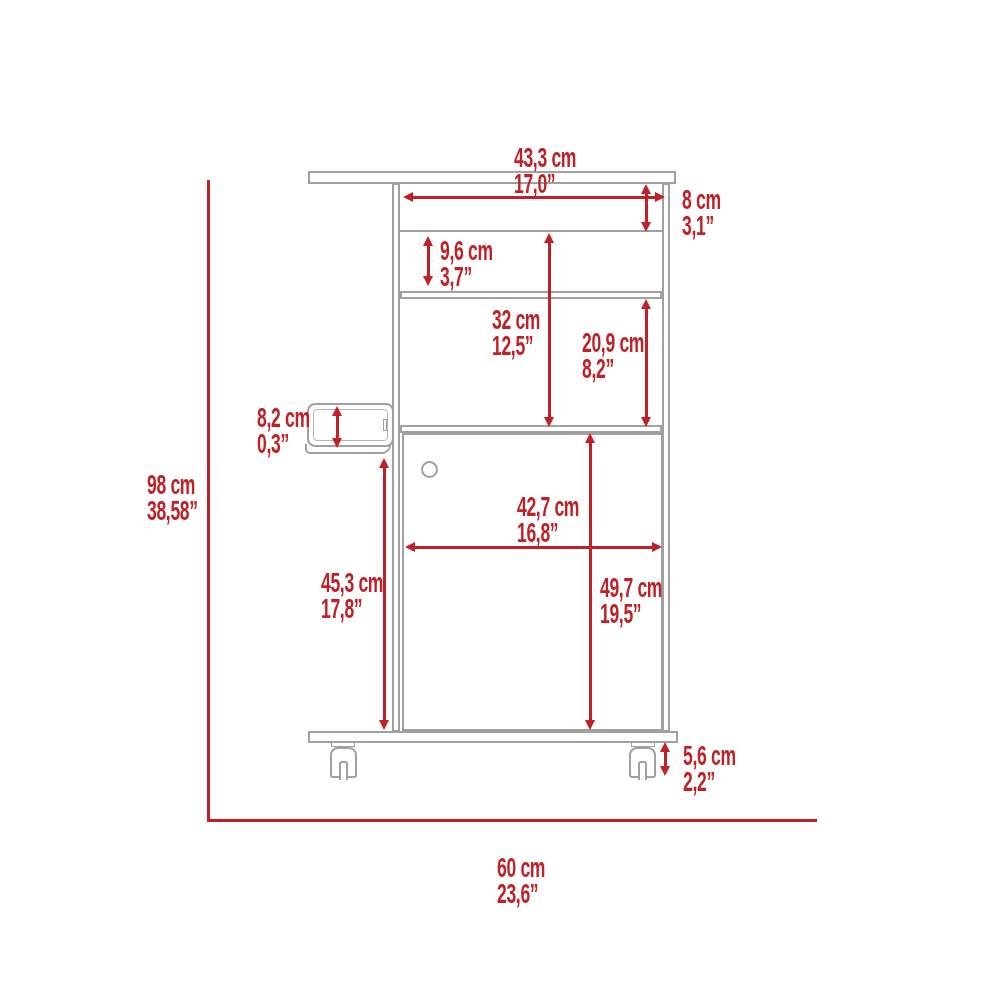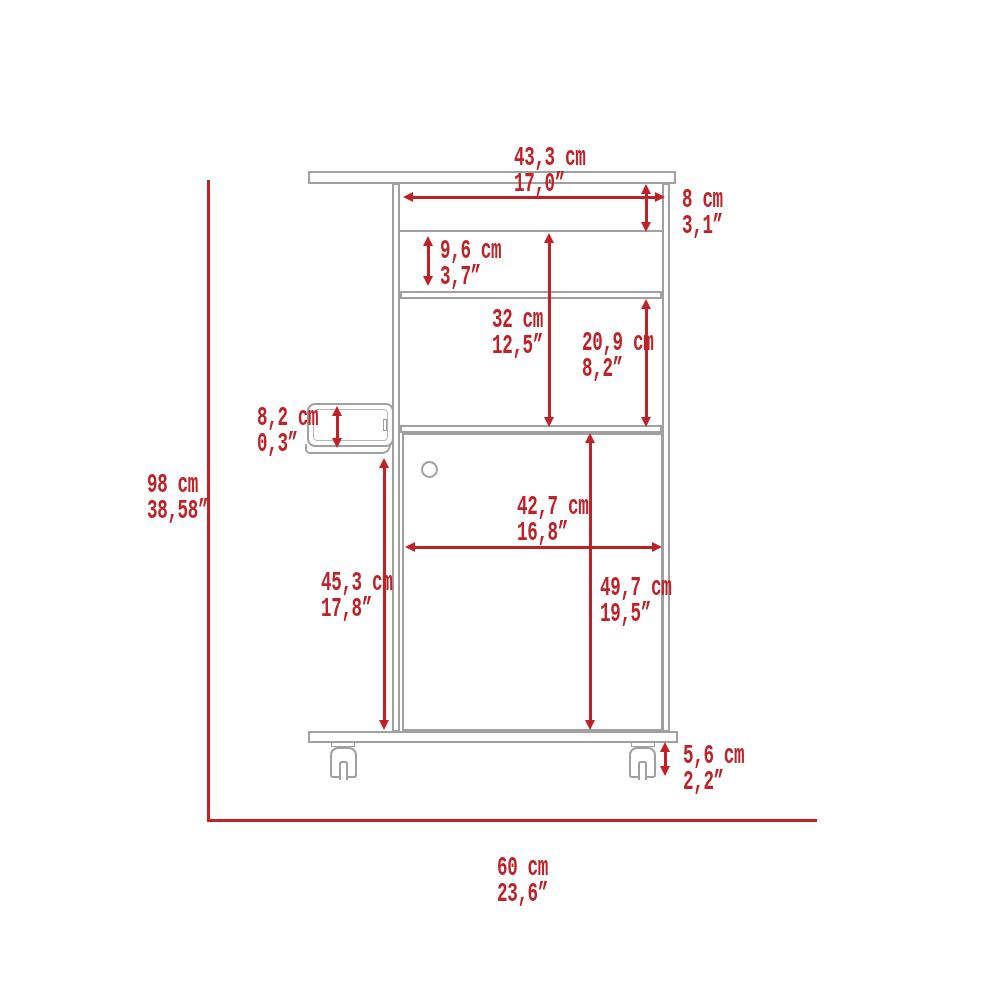--- a/index.html
+++ b/index.html
@@ -2,21 +2,21 @@
 <html style="--red: #bf2127; --gray: #a0a0a0; --bg: #ffffff;"><head>
 <meta charset="utf-8">
 <style>
   :root{
     --red:#bf2127;
     --gray:#a0a0a0;
     --bg:#ffffff;
   }
   html,body{margin:0;padding:0;background:var(--bg);}
   .stage{position:relative;width:1000px;height:1000px;background:var(--bg);overflow:hidden;
-         font-family:Liberation Mono, monospace;}
+         font-family:Liberation Sans, sans-serif;}
   .abs{position:absolute;box-sizing:border-box;}
   
   .panel{position:absolute;box-sizing:border-box;border:2px solid var(--gray);background:var(--bg);}
   .gline{position:absolute;background:var(--gray);}
   .knob{position:absolute;box-sizing:border-box;border:2px solid var(--gray);border-radius:50%;background:var(--bg);}
   
   .dim{position:absolute;}
   .vl{position:absolute;left:3.5px;top:8px;bottom:8px;width:3px;background:var(--red);}
   .hl{position:absolute;top:3.5px;left:8px;right:8px;height:3px;background:var(--red);}
   .ah{position:absolute;width:0;height:0;}

